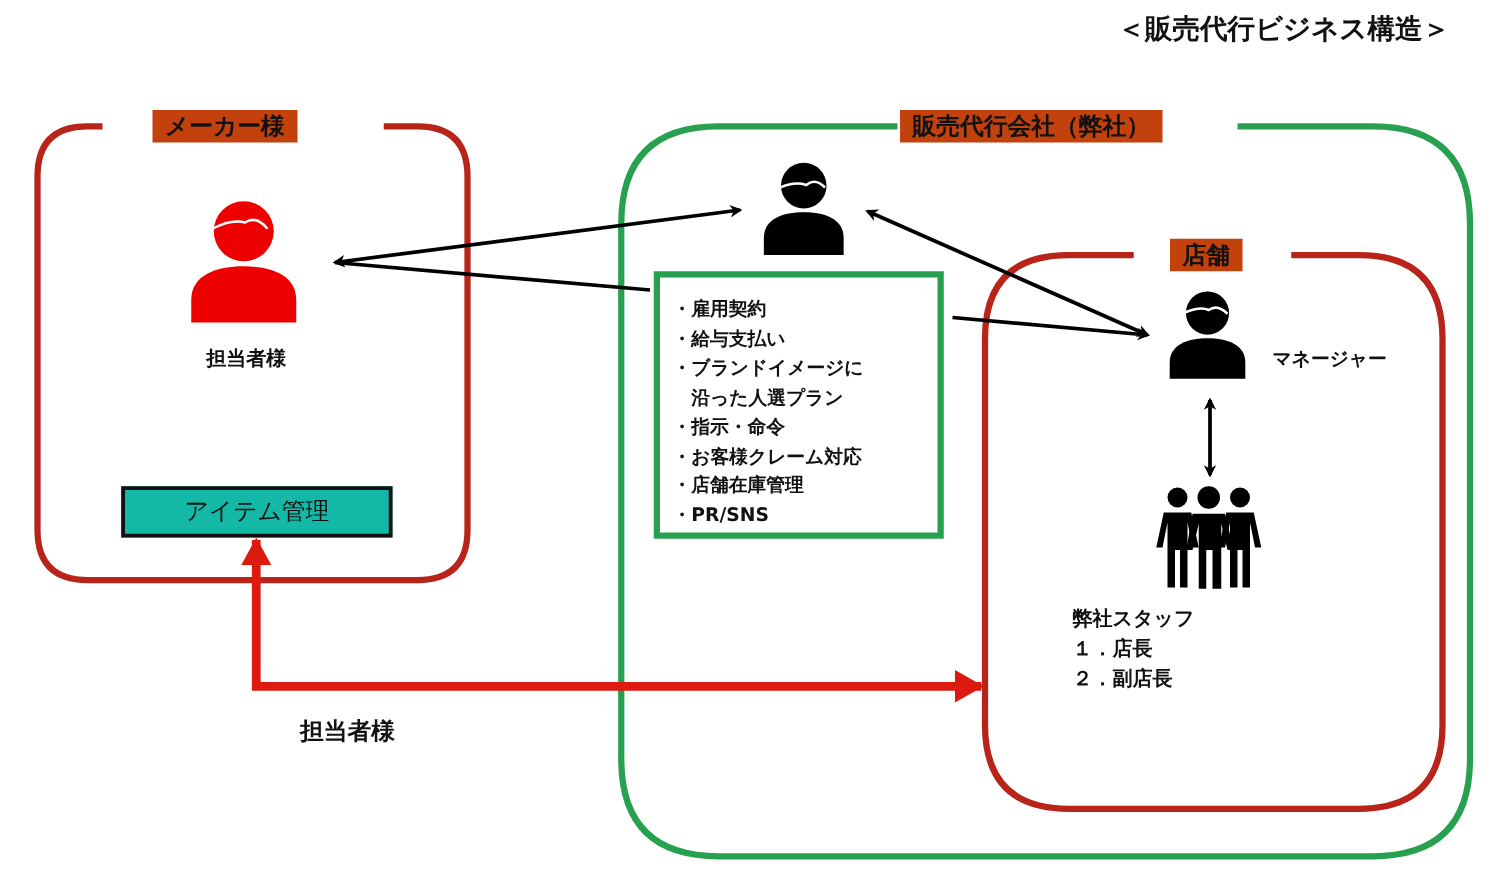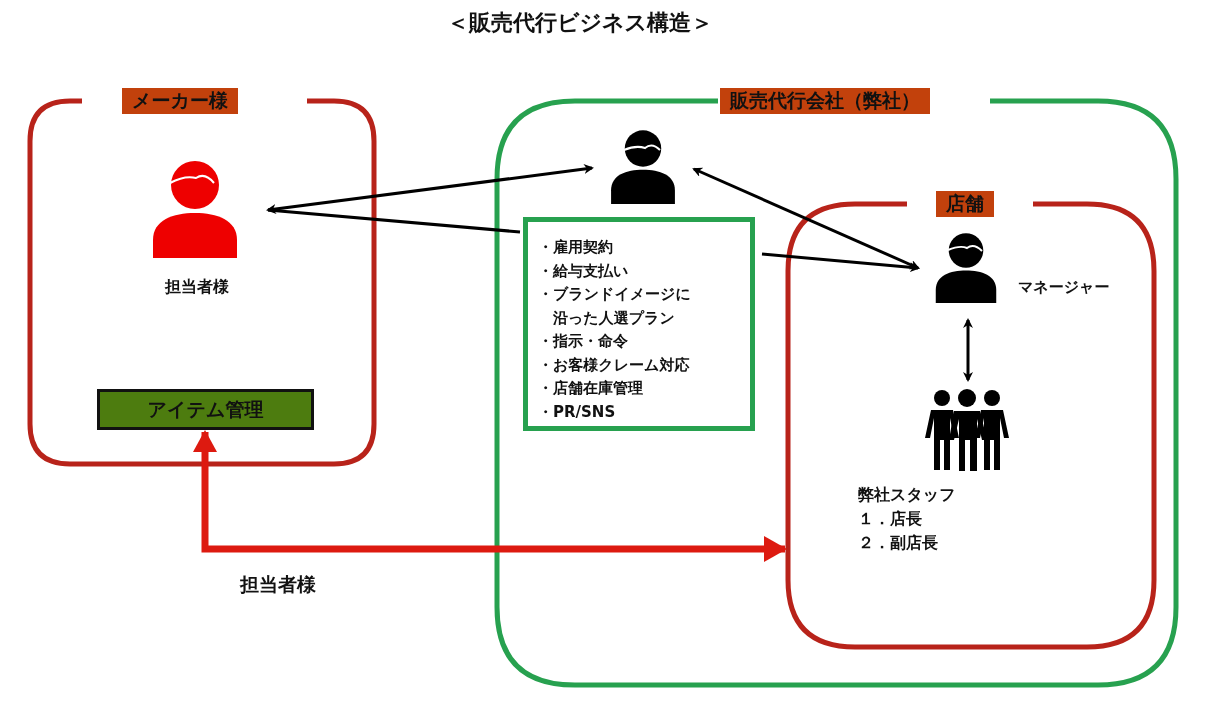--- a/index.html
+++ b/index.html
@@ -1,29 +1,29 @@
 <!DOCTYPE html>
 <html><head>
 <meta charset="utf-8">
 <style>
   html, body { margin: 0; padding: 0; background: #ffffff; }
   body { width: 1207px; height: 702px; position: relative; overflow: hidden;
          font-family: "DejaVu Sans", "Liberation Sans", sans-serif; color: #111; }
   svg.canvas { position: absolute; left: 0; top: 0; }
   .lbl { position: absolute; font-weight: bold; white-space: nowrap; }
-  .title { left: 0; width: 1160px; top: 8px; text-align: center; font-size: 22px; }
+  .title { left: 0; width: 1160px; top: 8px; text-align: right; font-size: 22px; }
   .grp-label { font-size: 19px; background: #c2410c; padding: 0 10px; }
   .small { font-size: 16px; }
   .tasks { position: absolute; left: 523px; top: 217px; width: 232px; height: 214px;
            border: 5px solid #27a14f; box-sizing: border-box; background: #fff;
            padding: 14px 0 0 10px; font-size: 15px; font-weight: bold; line-height: 23.5px; }
   .tasks div { white-space: nowrap; }
   .item-box { position: absolute; left: 97px; top: 389px; width: 217px; height: 41px;
-              border: 3px solid #111; box-sizing: border-box; background: #4d7c0f;
-              text-align: center; font-size: 19px; font-weight: bold; line-height: 34px; }
+              border: 3px solid #111; box-sizing: border-box; background: #14b8a6;
+              text-align: center; font-size: 19px; font-weight: normal; line-height: 34px; }
   .staff { position: absolute; left: 858px; top: 483px; font-size: 16px; font-weight: bold; line-height: 24px; }
   .staff div { white-space: nowrap; }
 </style>
 </head>
 <body>
 
 <svg class="canvas" width="1207" height="702" viewBox="0 0 1207 702">
   <defs>
     <marker id="ah" markerWidth="10" markerHeight="10" refX="8" refY="5" orient="auto" markerUnits="userSpaceOnUse">
       <path d="M0,0 L10,5 L0,10 L3,5 Z" fill="#000"></path>

